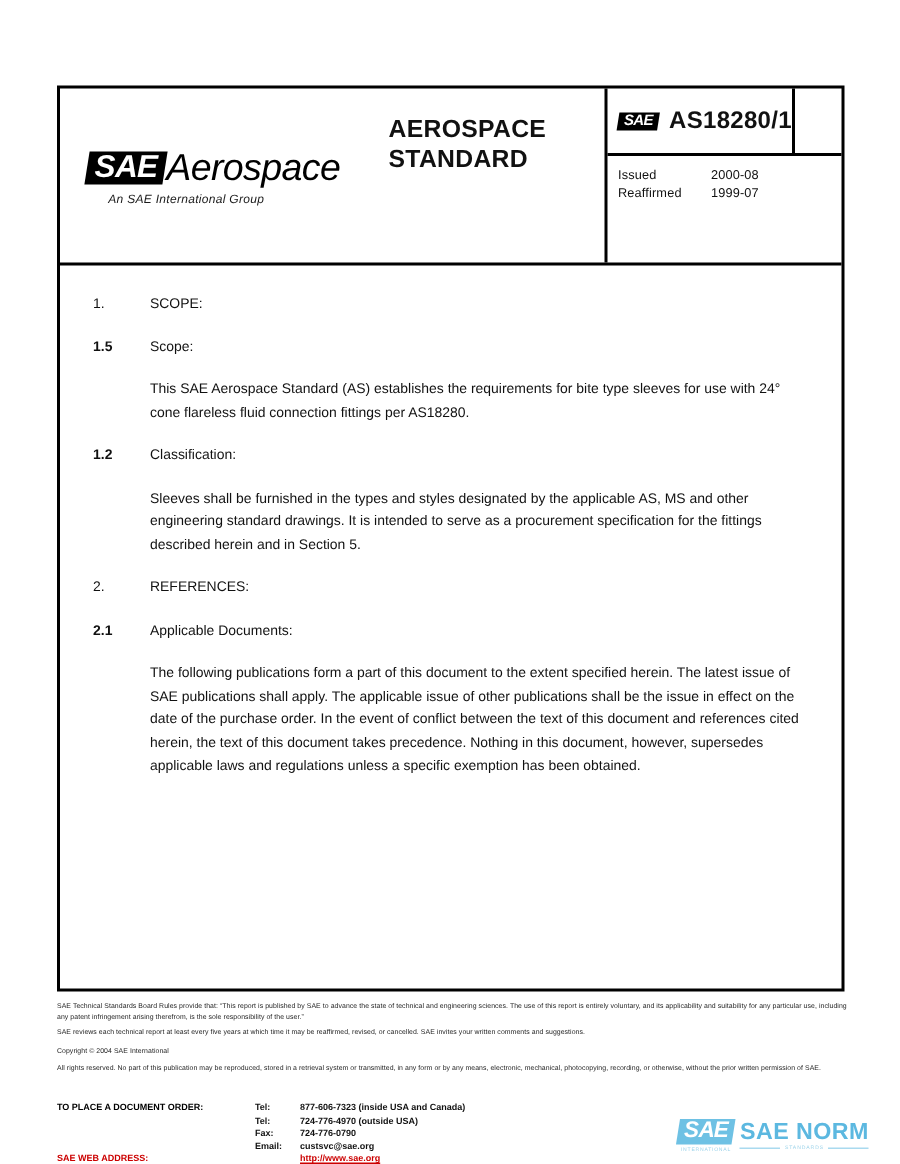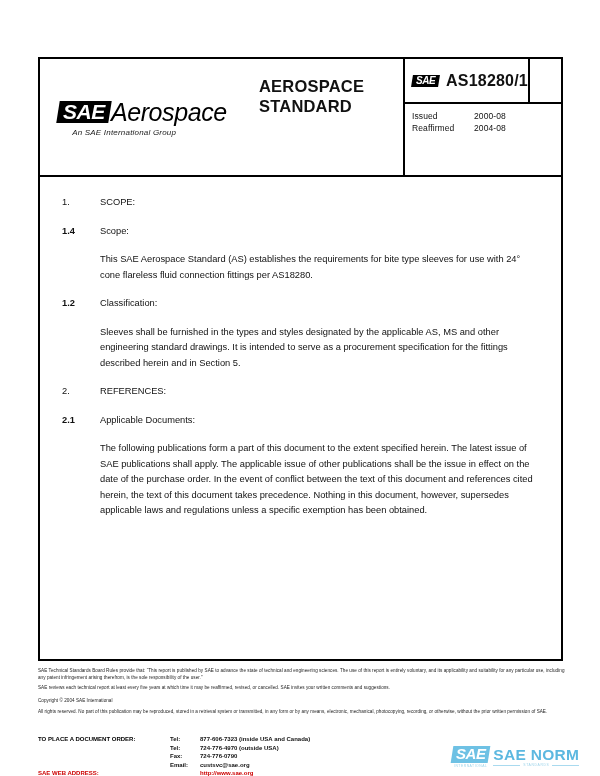--- a/index.html
+++ b/index.html
@@ -346,36 +346,36 @@
           </div>
           <div class="id-blank-box"></div>
         </div>
         <div class="id-dates">
           <div class="date-row">
             <span class="date-label">Issued</span>
             <span class="date-value">2000-08</span>
           </div>
           <div class="date-row">
             <span class="date-label">Reaffirmed</span>
-            <span class="date-value">2004-08</span>
+            <span class="date-value">1999-07</span>
           </div>
         </div>
       </div>
     </div>
 
 
     <div class="body-area">
 
       <div class="sec-row">
         <span class="sec-num">1.</span>
         <span class="sec-title">SCOPE:</span>
       </div>
 
       <div class="sec-row">
-        <span class="sec-num bold">1.4</span>
+        <span class="sec-num bold">1.5</span>
         <span class="sec-title">Scope:</span>
       </div>
 
       <div class="para">This SAE Aerospace Standard (AS) establishes the requirements for bite type sleeves for use with 24° cone flareless fluid connection fittings per AS18280.</div>
 
       <div class="sec-row">
         <span class="sec-num bold">1.2</span>
         <span class="sec-title">Classification:</span>
       </div>
 

